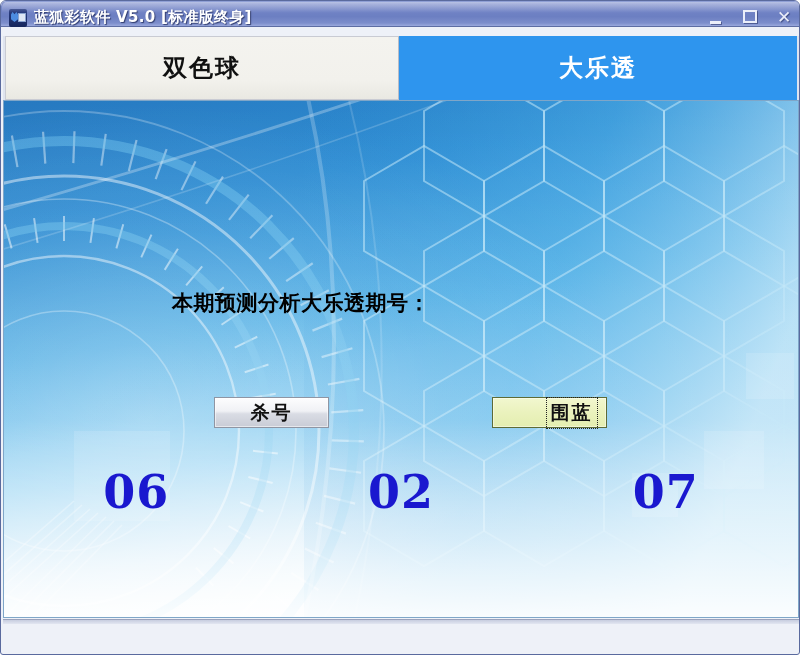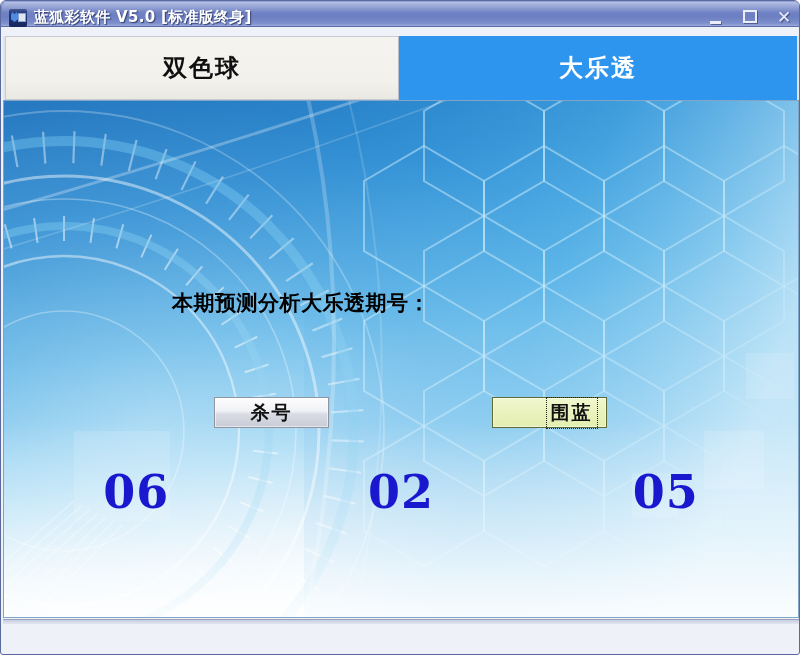--- a/index.html
+++ b/index.html
@@ -519,19 +519,19 @@
     <div class="action-button" id="btn-kill">
       <span>杀号</span>
     </div>
     <div class="action-button" id="btn-blue">
       <span class="focus-ring">围蓝</span>
     </div>
 
     <div id="numbers-row">
       <div class="number-cell">06</div>
       <div class="number-cell">02</div>
-      <div class="number-cell">05</div>
+      <div class="number-cell">07</div>
     </div>
   </div>
 
   <div id="footer-sep"></div>
 
 </div>
 
 </body></html>

